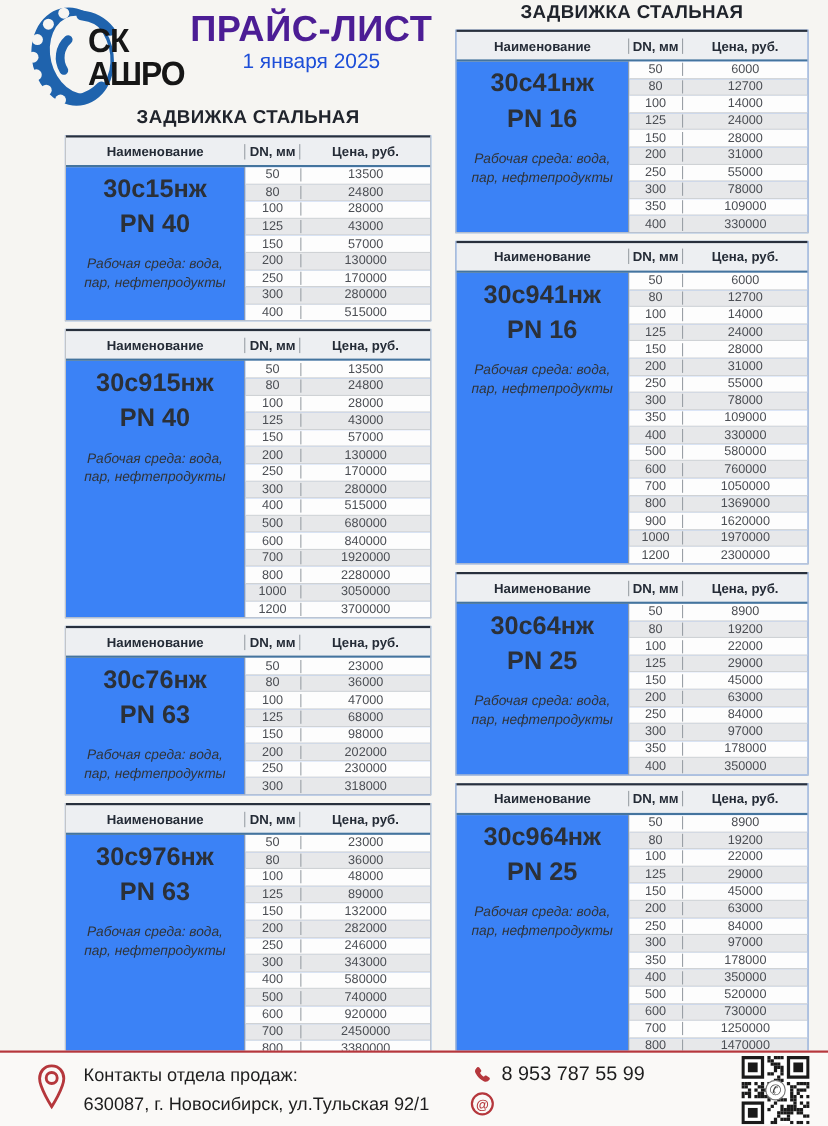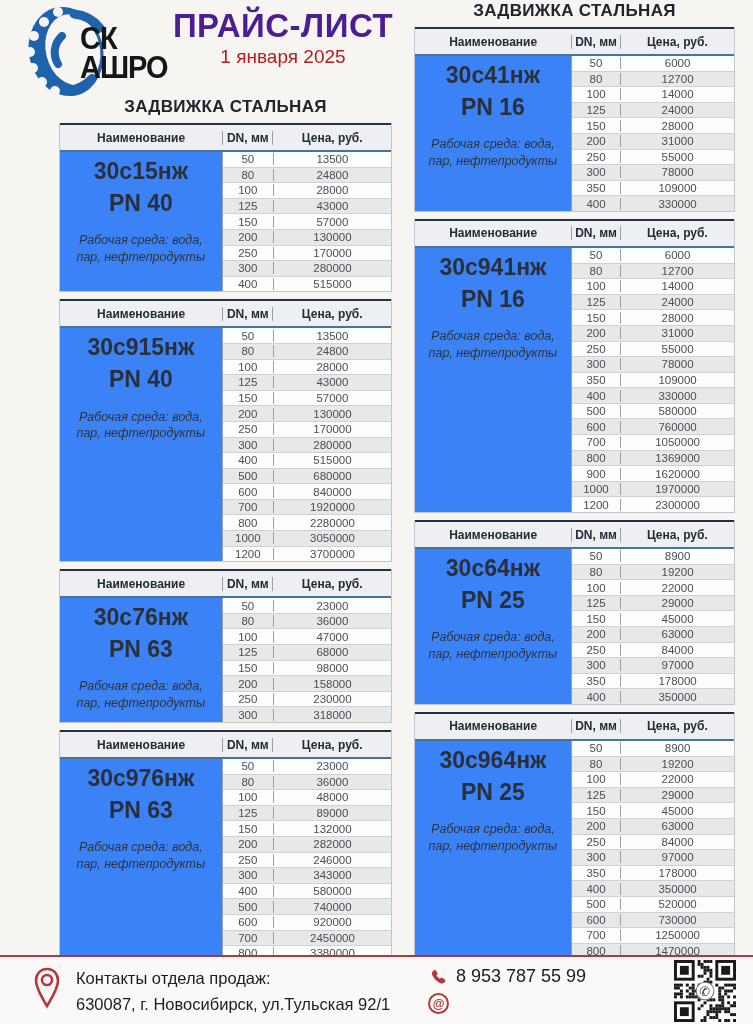--- a/index.html
+++ b/index.html
@@ -8,21 +8,21 @@
 
   
   .logo{position:absolute;left:22px;top:2px;width:145px;height:98px;}
   .logo svg{position:absolute;left:0;top:0;}
   .logo-text{position:absolute;left:58px;top:24px;line-height:.95;color:#161616;
              font-weight:900;letter-spacing:-1px;transform:scaleY(1.05);}
   .logo-text .l1{font-size:29px;}
   .logo-text .l2{font-size:29px;}
   .title-block{position:absolute;left:158px;top:7px;width:250px;text-align:center;}
   .main-title{color:#4c1d95;font-size:33px;font-weight:bold;letter-spacing:.5px;}
-  .main-date{color:#b91c1c;font-size:19px;margin-top:1px;}
+  .main-date{color:#1d4ed8;font-size:19px;margin-top:1px;}
 
   
   .col{position:absolute;padding-left:16px;}
   #left-col{left:43px;top:97px;width:333px;}
   #right-col{left:398px;top:1px;width:321px;}
   .section-title{text-align:center;font-size:17px;font-weight:bold;color:#20242c;
                  letter-spacing:.3px;margin-bottom:6px;}
 
   
   .ptable{margin-bottom:7px;border:1px solid #c2c5c9;border-top:none;background:#3b82f6;}
@@ -250,21 +250,21 @@
             <div class="prow">
               <div class="dn-cell">125</div>
               <div class="price-cell">68000</div>
             </div>
             <div class="prow">
               <div class="dn-cell">150</div>
               <div class="price-cell">98000</div>
             </div>
             <div class="prow">
               <div class="dn-cell">200</div>
-              <div class="price-cell">158000</div>
+              <div class="price-cell">202000</div>
             </div>
             <div class="prow">
               <div class="dn-cell">250</div>
               <div class="price-cell">230000</div>
             </div>
             <div class="prow">
               <div class="dn-cell">300</div>
               <div class="price-cell">318000</div>
             </div>
           </div>

